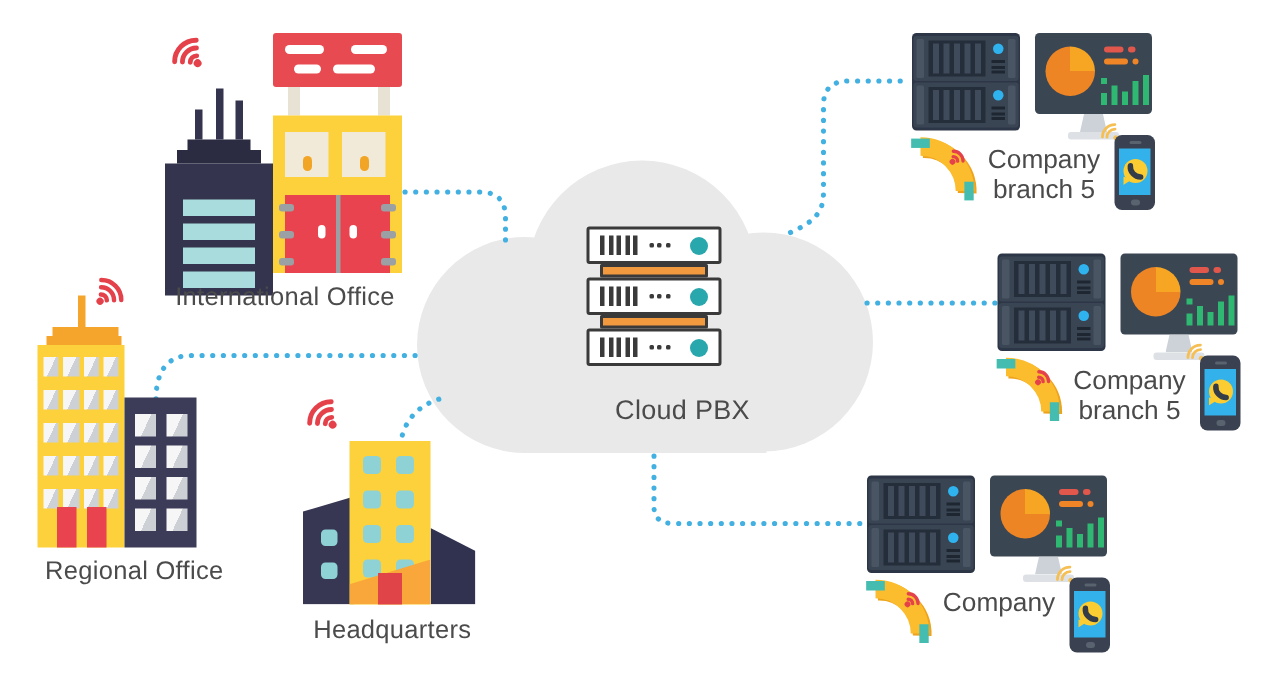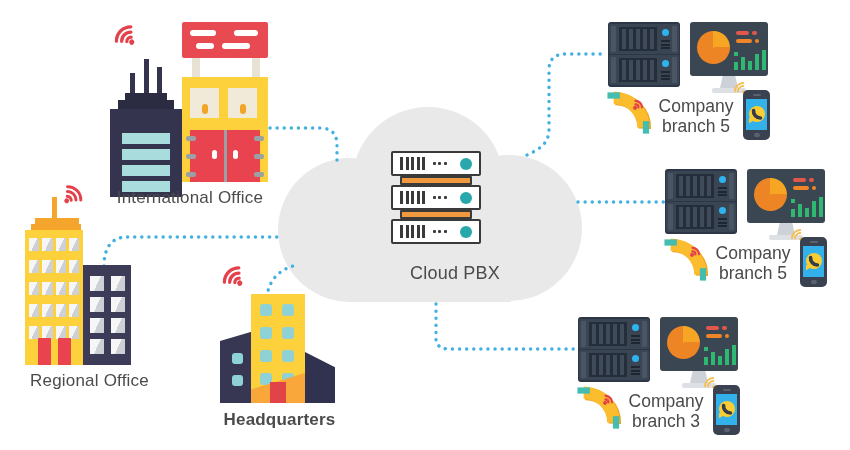--- a/index.html
+++ b/index.html
@@ -234,21 +234,21 @@
         <span class="hinge" style="right:-4px; top:6px;"></span>
           <span class="hinge" style="right:-4px; top:24px;"></span>
           <span class="hinge" style="right:-4px; top:42px;"></span>
         <span class="handle" style="left:22px; top:20px;"></span>
           <span class="handle" style="right:22px; top:20px;"></span>
       </div>
     </div>
     <div class="lbl" style="left:0; top:173px; width:170px;">International Office</div>
   </div>
 
-  <div class="abs" style="left:212px; top:260px; width:135px; height:174px;font-weight:bold;">
+  <div class="abs" style="left:194px; top:260px; width:135px; height:174px;">
     <span class="wifi" style="left:9px; top:6px; width:26px; color:#e5414b; transform:rotate(-45deg);">
       <svg viewBox="0 0 24 21">
           <path class="arc" d="M2.6,7.4 a13.2,13.2 0 0 1 18.8,0"></path>
           <path class="arc" d="M5.9,10.9 a8.6,8.6 0 0 1 12.2,0"></path>
           <path class="arc" d="M9.2,14.4 a4,4 0 0 1 5.6,0"></path>
           <circle cx="12" cy="18" r="2.4" fill="currentColor"></circle>
         </svg>
     </span>
     <div class="abs" style="left:8px; top:71px; width:34px; height:72px; background:#373754; clip-path:polygon(0 14%,100% 0,100% 100%,0 100%);">
       <span class="win-teal abs" style="left:12px; top:22px; width:11px; height:11px;"></span>
@@ -528,21 +528,20 @@
     </div>
     <span class="wifi" style="left:24px; top:76px; width:18px; color:#e5414b; transform:rotate(45deg);">
       <svg viewBox="0 0 24 21">
           <path class="arc" d="M5.9,10.9 a8.6,8.6 0 0 1 12.2,0"></path>
           <path class="arc" d="M9.2,14.4 a4,4 0 0 1 5.6,0"></path>
           <circle cx="12" cy="18" r="2.6" fill="currentColor"></circle>
         </svg>
     </span>
     <div class="branch-lbl" style="left:44px; top:76px; width:92px;">
       <div>Company</div>
-        <div>branch 3</div>
     </div>
     <span class="wifi" style="left:127px; top:62px; width:15px; color:#f6bf53; transform:rotate(-45deg);">
       <svg viewBox="0 0 24 21">
           <path class="arc" d="M2.6,7.4 a13.2,13.2 0 0 1 18.8,0"></path>
           <path class="arc" d="M5.9,10.9 a8.6,8.6 0 0 1 12.2,0"></path>
           <circle cx="12" cy="18" r="2.6" fill="currentColor"></circle>
         </svg>
     </span>
     <div class="phone" style="left:137px; top:70px;">
       <span class="spk"></span>

